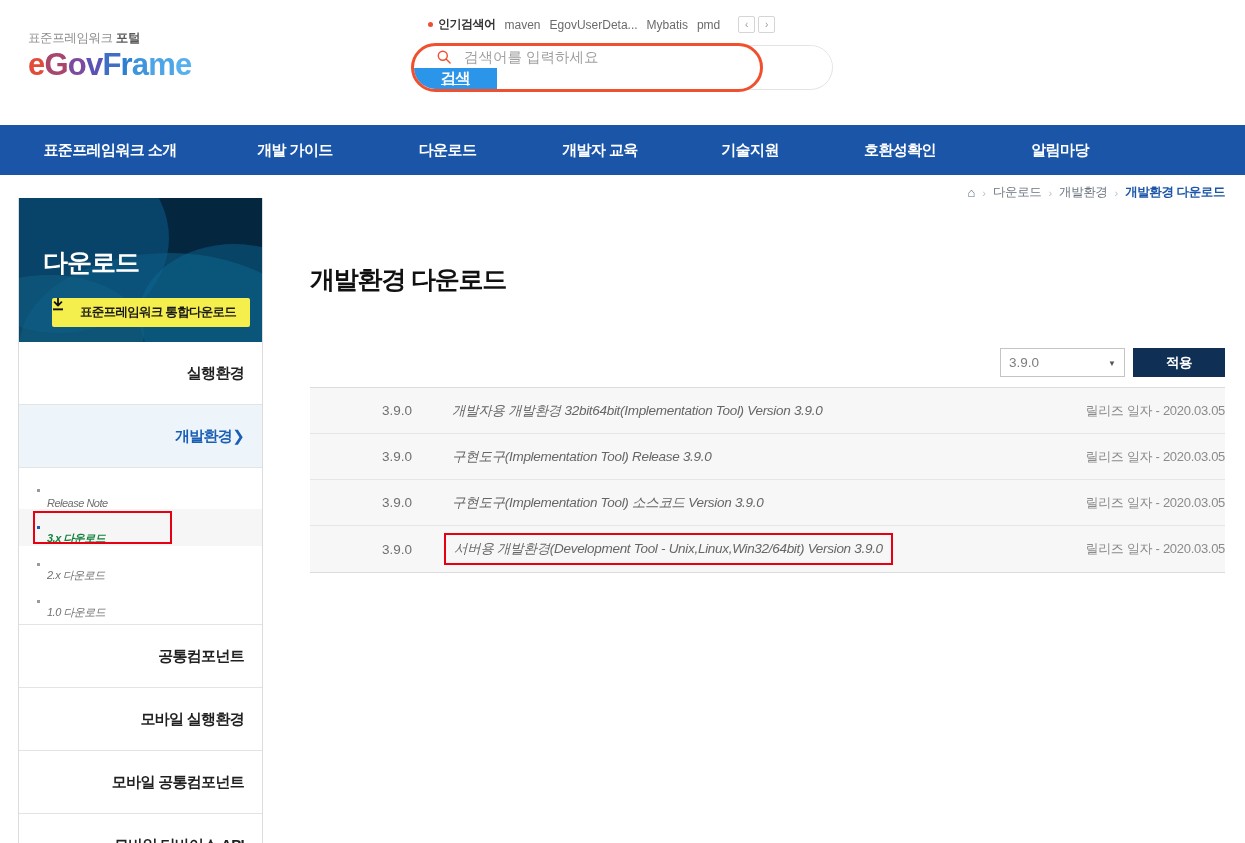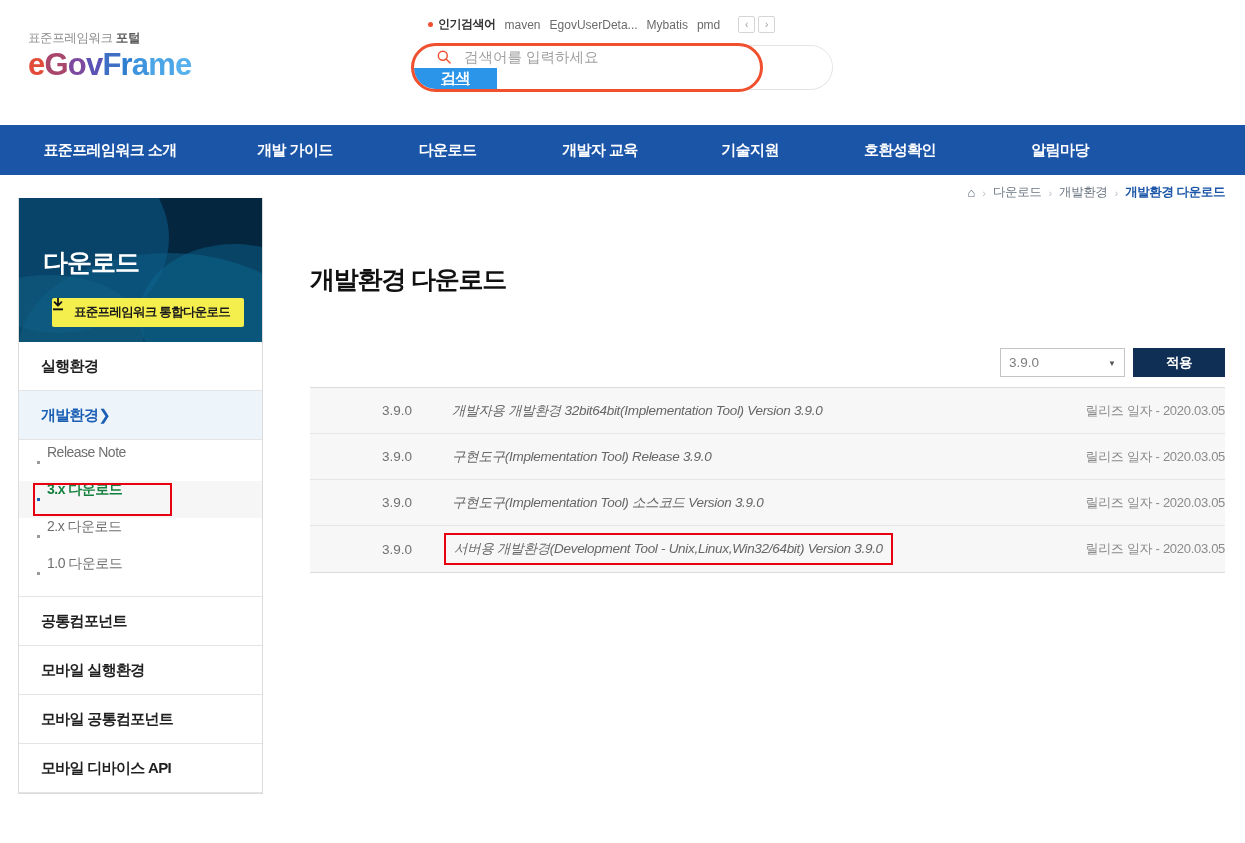--- a/index.html
+++ b/index.html
@@ -78,36 +78,36 @@
     position:relative; height:144px; background:#04263f; overflow:hidden;
   }
   .side-head svg { position:absolute; left:0; top:0; }
   .side-title {
     position:absolute; left:24px; top:48px; color:#fff; font-size:25px;
     font-weight:700; letter-spacing:-1px; z-index:2;
   }
   .side-dlbtn {
     position:absolute; left:33px; top:100px; z-index:2;
     background:#f5ef4e; color:#1a1a1a; font-size:12.5px; font-weight:700;
-    letter-spacing:-0.7px; padding:6px 14px 6px 22px; border-radius:2px;
+    letter-spacing:-0.7px; padding:6px 14px 6px 28px; border-radius:2px;
     display:flex; align-items:center; gap:6px; cursor:pointer; white-space:nowrap;
   }
   .dl-icon { width:12px; height:13px; }
 
   .side-item {
-    height:49px; display:flex; align-items:center; justify-content:flex-start;
+    height:63px; display:flex; align-items:center; justify-content:flex-end;
     padding:0 18px 0 22px; border-bottom:1px solid #e4e4e4;
     font-size:15px; color:#1f1f1f; letter-spacing:-0.7px; font-weight:700; cursor:pointer;
   }
   .side-item.active { background:#edf4fa; color:#1a5fb4; }
   .chev { color:#1a5fb4; font-size:15px; font-weight:700; }
   .subnav { background:#fff; border-bottom:1px solid #e4e4e4; padding:4px 0; }
   .sub-item {
-    position:relative; height:37px; display:flex; align-items:flex-start;
-    padding-left:28px; font-size:14px; color:#6f6f6f; letter-spacing:-0.5px; cursor:pointer;
+    position:relative; height:37px; display:flex; align-items:flex-end;
+    padding-left:28px; font-size:11px; color:#6f6f6f; letter-spacing:-0.5px; cursor:pointer;font-style:italic;
   }
   .sub-item .bullet { position:absolute; left:18px; top:17px; width:3px; height:3px; background:#9a9a9a; }
   .sub-item.selected { color:#15803d; font-weight:700; background:#f6f6f6; }
   .sub-item.selected .bullet { background:#1a5fb4; }
   .anno-box-sub {
     position:absolute; left:14px; top:2px; width:139px; height:33px;
     border:2px solid #e60012; pointer-events:none;
   }
 
   

